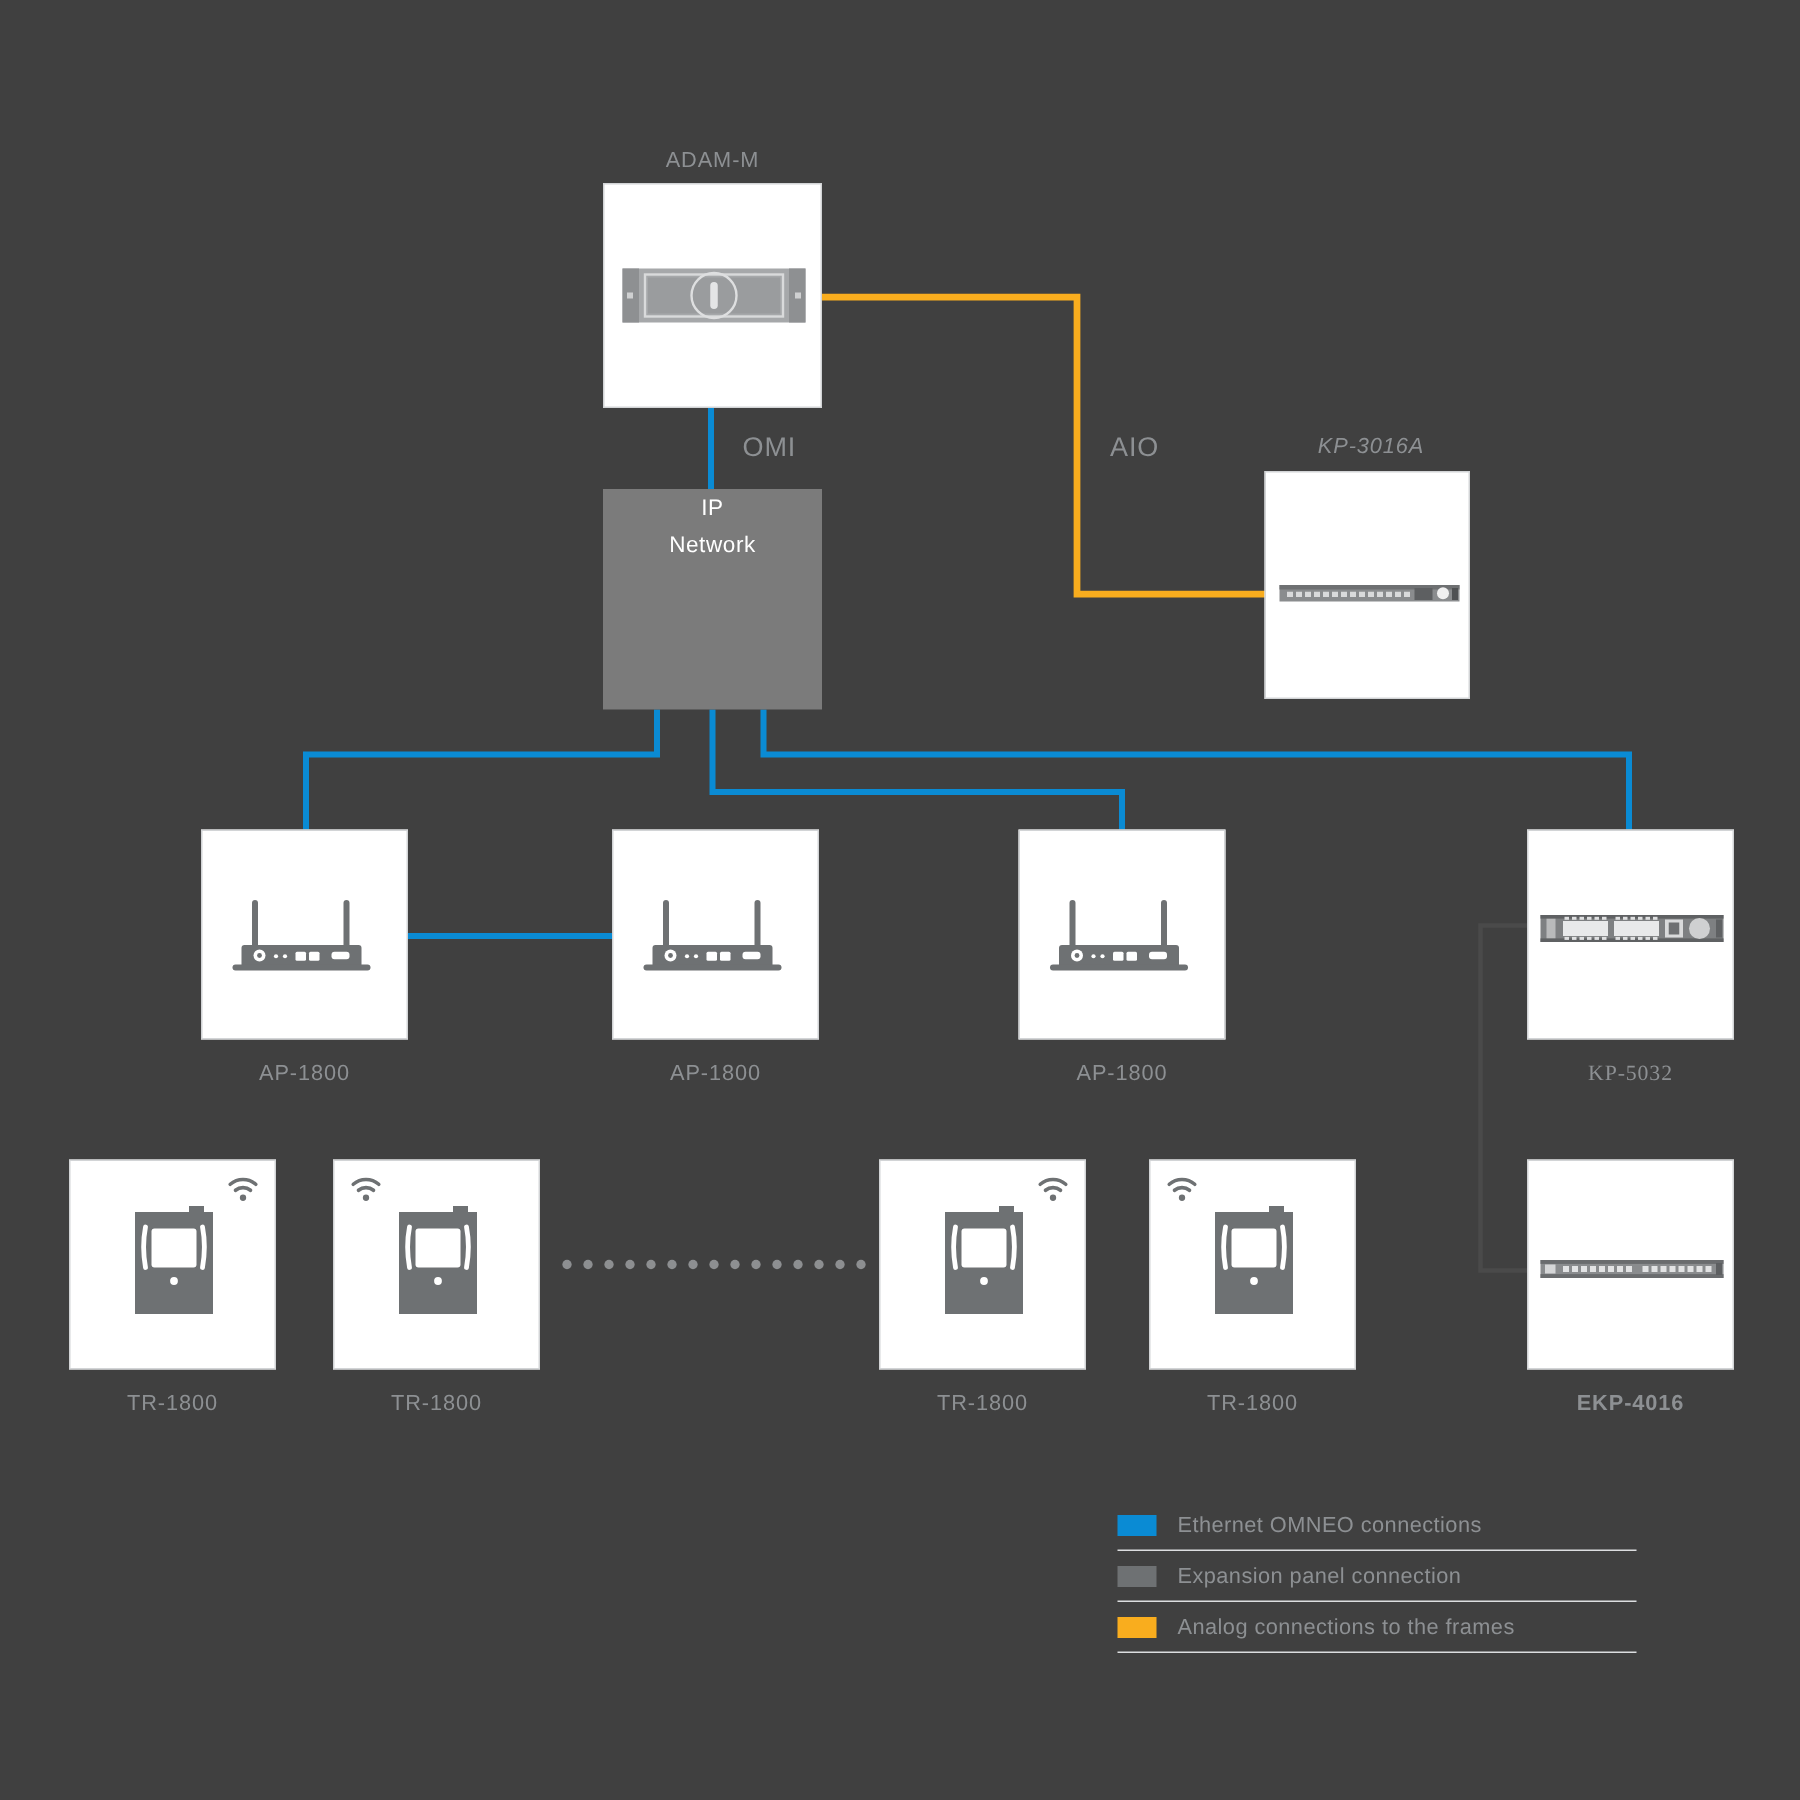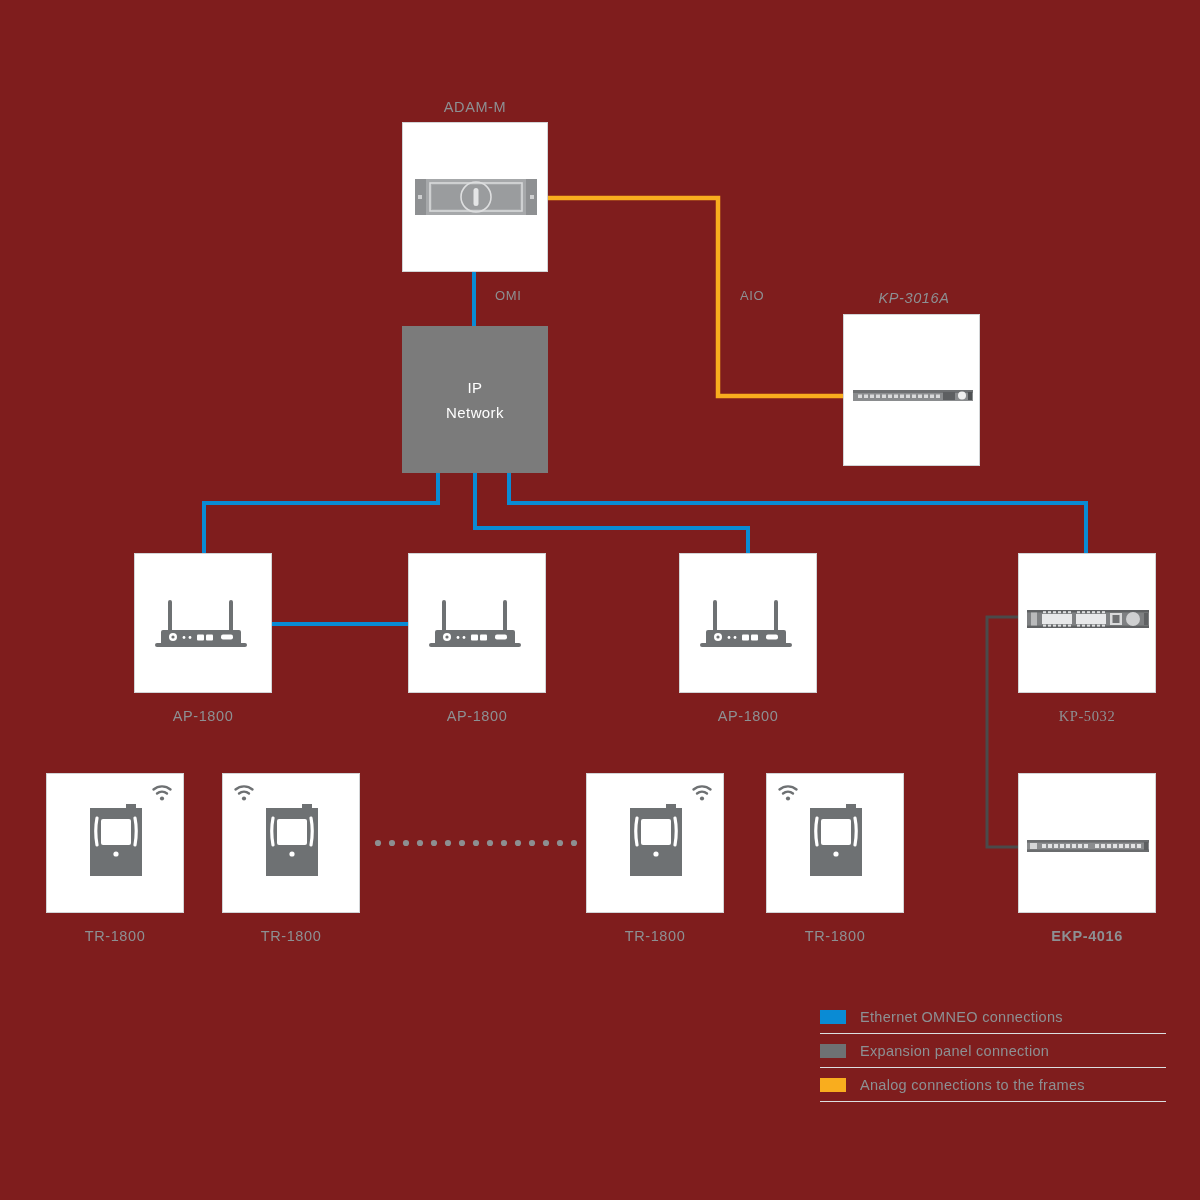--- a/index.html
+++ b/index.html
@@ -1,29 +1,29 @@
 <!DOCTYPE html>
 <html><head>
 <meta charset="utf-8">
 <style>
   html,body{margin:0;padding:0;background:#ffffff;}
   body{width:1200px;height:1200px;font-family:"Liberation Sans",sans-serif;overflow:hidden;}
-  #stage{position:relative;width:1200px;height:1200px;background:#7f1d1d;}
+  #stage{position:relative;width:1200px;height:1200px;background:#404040;}
 
   .node-box{position:absolute;background:#ffffff;border:1px solid #d2d4d6;box-sizing:border-box;}
   .node-label{position:absolute;color:#8d9093;font-size:14.5px;letter-spacing:.6px;text-align:center;white-space:nowrap;}
-  .link-label{position:absolute;color:#8d9093;font-size:13px;letter-spacing:.6px;white-space:nowrap;}
-
-  .ipnet{position:absolute;background:#7b7b7b;display:flex;align-items:center;justify-content:center;}
+  .link-label{position:absolute;color:#8d9093;font-size:18px;letter-spacing:.6px;white-space:nowrap;}
+
+  .ipnet{position:absolute;background:#7b7b7b;display:flex;align-items:flex-start;justify-content:center;}
   .ipnet span{color:#ffffff;font-size:15px;line-height:25px;text-align:center;letter-spacing:.4px;}
 
   svg.wires{position:absolute;left:0;top:0;width:1200px;height:1200px;pointer-events:none;}
 
   
-  .legend{position:absolute;left:820px;top:1000px;width:346px;}
+  .legend{position:absolute;left:745px;top:1000px;width:346px;}
   .legend-row{display:flex;align-items:center;height:33px;border-bottom:1px solid #dcdee0;}
   .legend-swatch{width:26px;height:14px;margin-right:14px;flex:0 0 auto;}
   .legend-text{color:#8d9093;font-size:14.5px;letter-spacing:.3px;}
 
   
   .dev{position:absolute;}
   .wifi{position:absolute;width:22px;height:18px;}
 </style>
 </head>
 <body>

